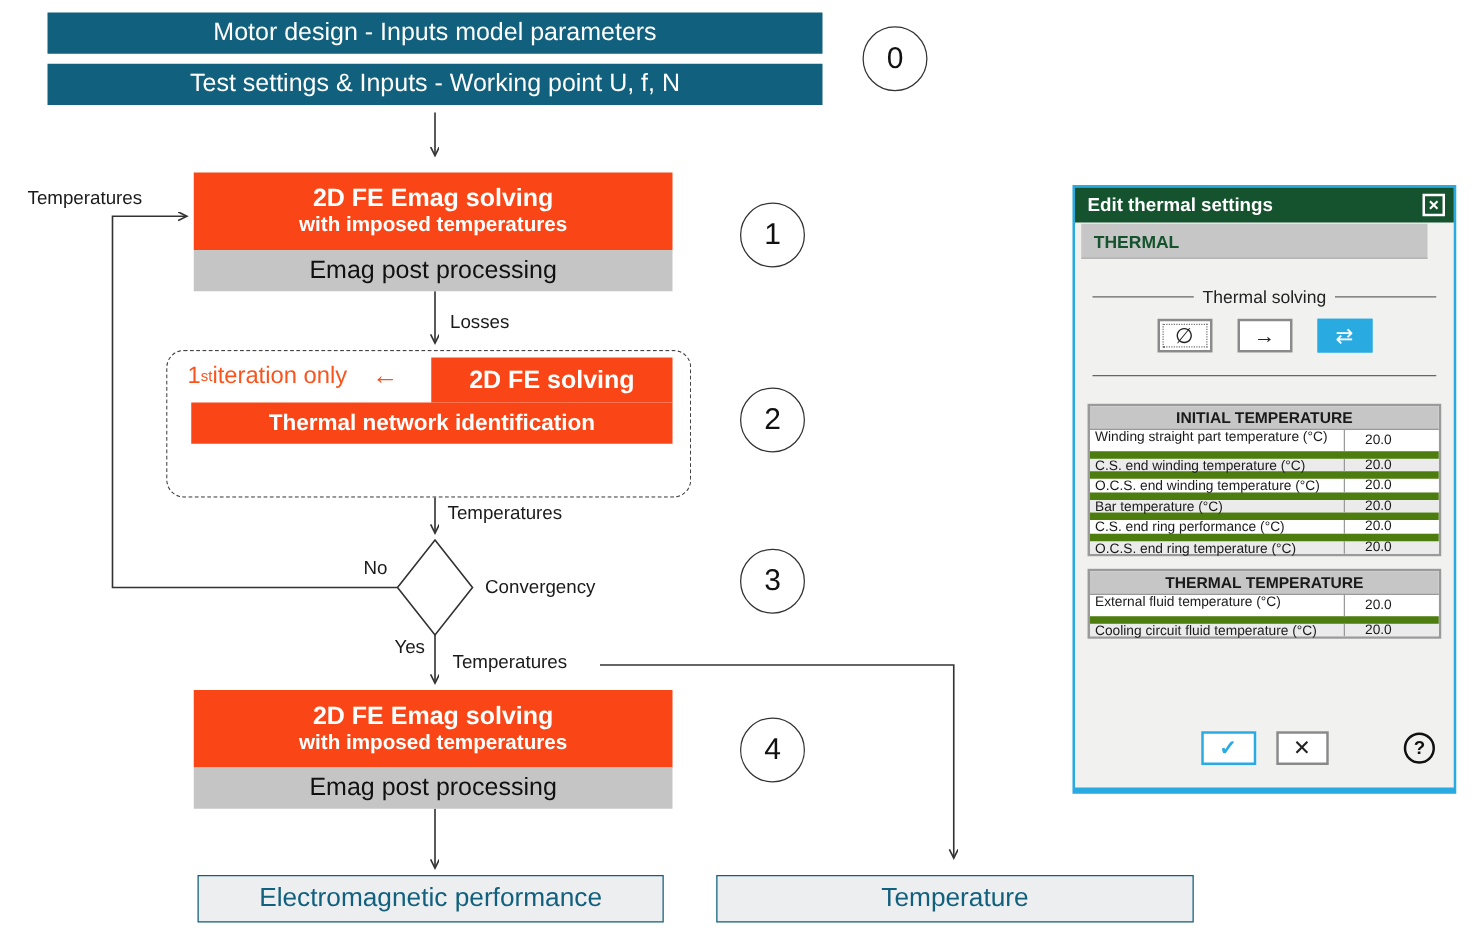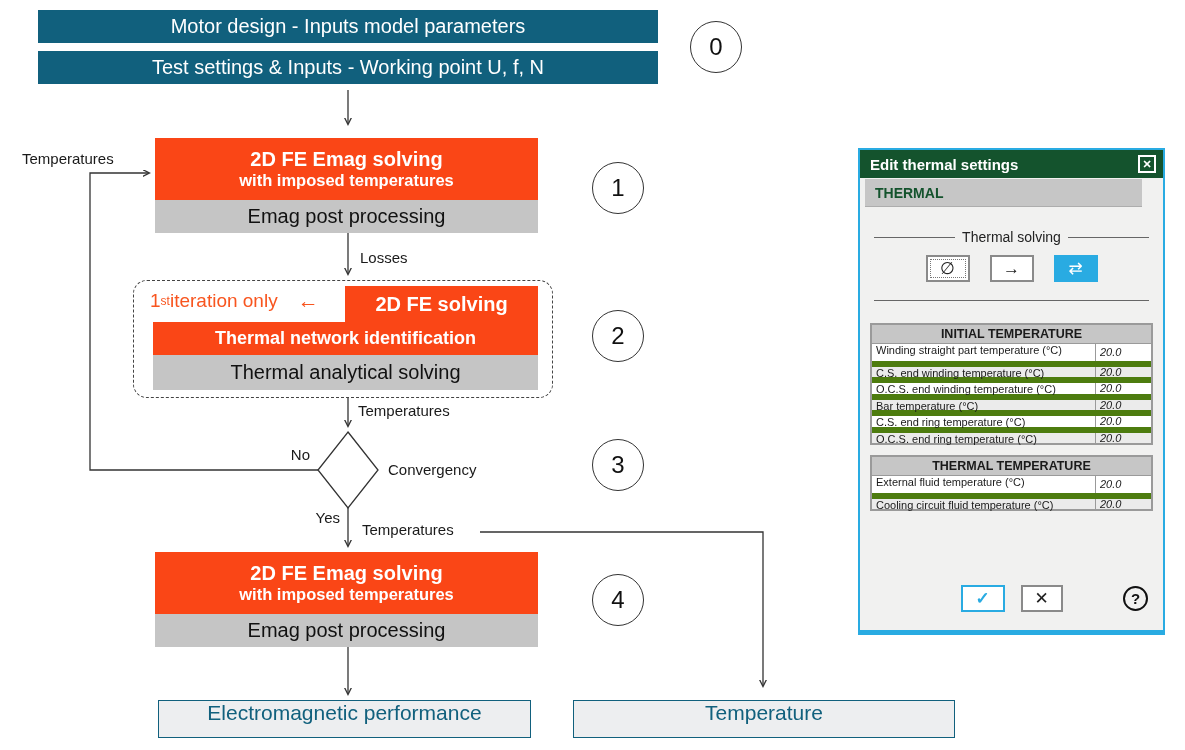--- a/index.html
+++ b/index.html
@@ -15,21 +15,21 @@
   .flabel { color:#1a1a1a; font-size:15px; white-space:nowrap; }
   .blk-orange { background:#FA4616; color:#ffffff; display:flex; flex-direction:column;
                 align-items:center; justify-content:center;font-weight:bold; }
   .blk-gray { background:#C5C5C5; color:#111; display:flex; align-items:center; justify-content:center; }
   .t20 { font-size:20px; } .t18 { font-size:18px; } .t16 { font-size:16.5px; }
   .dashed-group { border:1.5px dashed #444; border-radius:14px; background:#fff; }
   .note { color:#F8551F; font-size:19px; white-space:nowrap; display:flex; align-items:center; }
   .note sup { font-size:12px; }
   .note .arr { margin-left:20px; font-size:21px; }
   .outbox { background:#EDEEF0; border:1.5px solid #11607D; color:#11607D; font-size:21px;
-            display:flex; justify-content:center; }
+            display:flex; align-items:center; justify-content:center; }
   svg.wires { left:0; top:0; pointer-events:none; }
 
   
   .dialog { left:858px; top:148px; width:307px; height:487px; background:#F1F1F0;
             border:2px solid #29ABE2; border-bottom-width:5px; }
   .dlg-title { height:28px; background:#14532d; display:flex; align-items:center; padding:0 7px 0 10px; }
   .dlg-title-text { flex:1; color:#fff; font-weight:bold; font-size:15px; }
   .dlg-close { width:18px; height:18px; border:2px solid #fff; color:#fff; font-size:11px; font-weight:bold;
                display:flex; align-items:center; justify-content:center; cursor:default; }
   .thermal-bar { margin:1px 21px 0 5px; height:28px; background:#C6C6C6; border-bottom:1px solid #adadad;
@@ -45,22 +45,22 @@
   .hline { margin:18px 14px 0; border-top:1px solid #666; }
   .dtable { margin:0 10px; border:2px solid #9a9a9a; background:#fff; }
   .dtable.first { margin-top:22px; }
   .dtable.second { margin-top:10px; }
   .dt-header { height:19px; line-height:19px; background:#C6C6C6; border-bottom:1px solid #9a9a9a;
                text-align:center; font-weight:bold; font-size:12.5px; color:#1a1a1a; }
   .drow { display:flex; height:16.5px; align-items:flex-start; font-size:11px; color:#1a1a1a; background:#fff; }
   .drow + .drow { border-top:6px solid #4d7c0f; }
   .drow.alt { background:#EBEBEB; }
   .dlabel { flex:1; padding-left:4px; white-space:nowrap; overflow:hidden; }
-  .dvalue { width:56px; align-self:stretch; display:flex; align-items:center;
-            border-left:1px solid #9a9a9a; padding-left:4px;font-style:italic; }
+  .dvalue { width:76px; align-self:stretch; display:flex; align-items:center;
+            border-left:1px solid #9a9a9a; padding-left:16px; }
   .dlg-footer { position:absolute; left:0; right:0; bottom:18px; height:27px;
                 display:flex; justify-content:center; gap:16px; }
   .ok-btn { width:44px; height:27px; background:#fff; border:2px solid #29ABE2; color:#29ABE2;
             font-size:17px; font-weight:bold; display:flex; align-items:center; justify-content:center; }
   .cancel-btn { width:42px; height:27px; background:#fff; border:2px solid #8a8a8a; color:#222;
             font-size:17px; display:flex; align-items:center; justify-content:center; }
   .help-btn { position:absolute; right:15px; bottom:1px; width:25px; height:25px; border-radius:50%;
             border:2.5px solid #111; color:#111; font-weight:bold; font-size:15px;
             display:flex; align-items:center; justify-content:center; background:transparent; }
 </style>
@@ -116,23 +116,20 @@
       <sup>st</sup>
       <span> iteration only</span>
     <span class="arr">←</span>
   </div>
   <div class="abs blk-orange t20" style="left:345px; top:286px; width:193px; height:36px;">
       <span>2D FE solving</span>
     </div>
   <div class="abs blk-orange t18" style="left:153px; top:322px; width:385px; height:33px;">
       <span>Thermal network identification</span>
     </div>
-  <div class="abs blk-gray t20" style="left:153px; top:355px; width:385px; height:35px;">
-      <span>Thermal analytical solving</span>
-    </div>
   <div class="abs badge" style="left:592px; top:310px;">2</div>
 
   <div class="abs badge" style="left:592px; top:439px;">3</div>
 
   <div class="abs blk-orange" style="left:155px; top:552px; width:383px; height:62px;">
     <div class="t20">2D FE Emag solving</div>
     <div class="t16">with imposed temperatures</div>
   </div>
   <div class="abs blk-gray t20" style="left:155px; top:614px; width:383px; height:33px;">
       <span>Emag post processing</span>
@@ -185,21 +182,21 @@
       </div>
       <div class="drow">
         <div class="dlabel">O.C.S. end winding temperature (°C)</div>
         <div class="dvalue">20.0</div>
       </div>
       <div class="drow alt">
         <div class="dlabel">Bar temperature (°C)</div>
         <div class="dvalue">20.0</div>
       </div>
       <div class="drow">
-        <div class="dlabel">C.S. end ring temperature (°C)</div>
+        <div class="dlabel">C.S. end ring performance (°C)</div>
         <div class="dvalue">20.0</div>
       </div>
       <div class="drow alt">
         <div class="dlabel">O.C.S. end ring temperature (°C)</div>
         <div class="dvalue">20.0</div>
       </div>
     </div>
 
     <div class="dtable second">
       <div class="dt-header">THERMAL TEMPERATURE</div>

